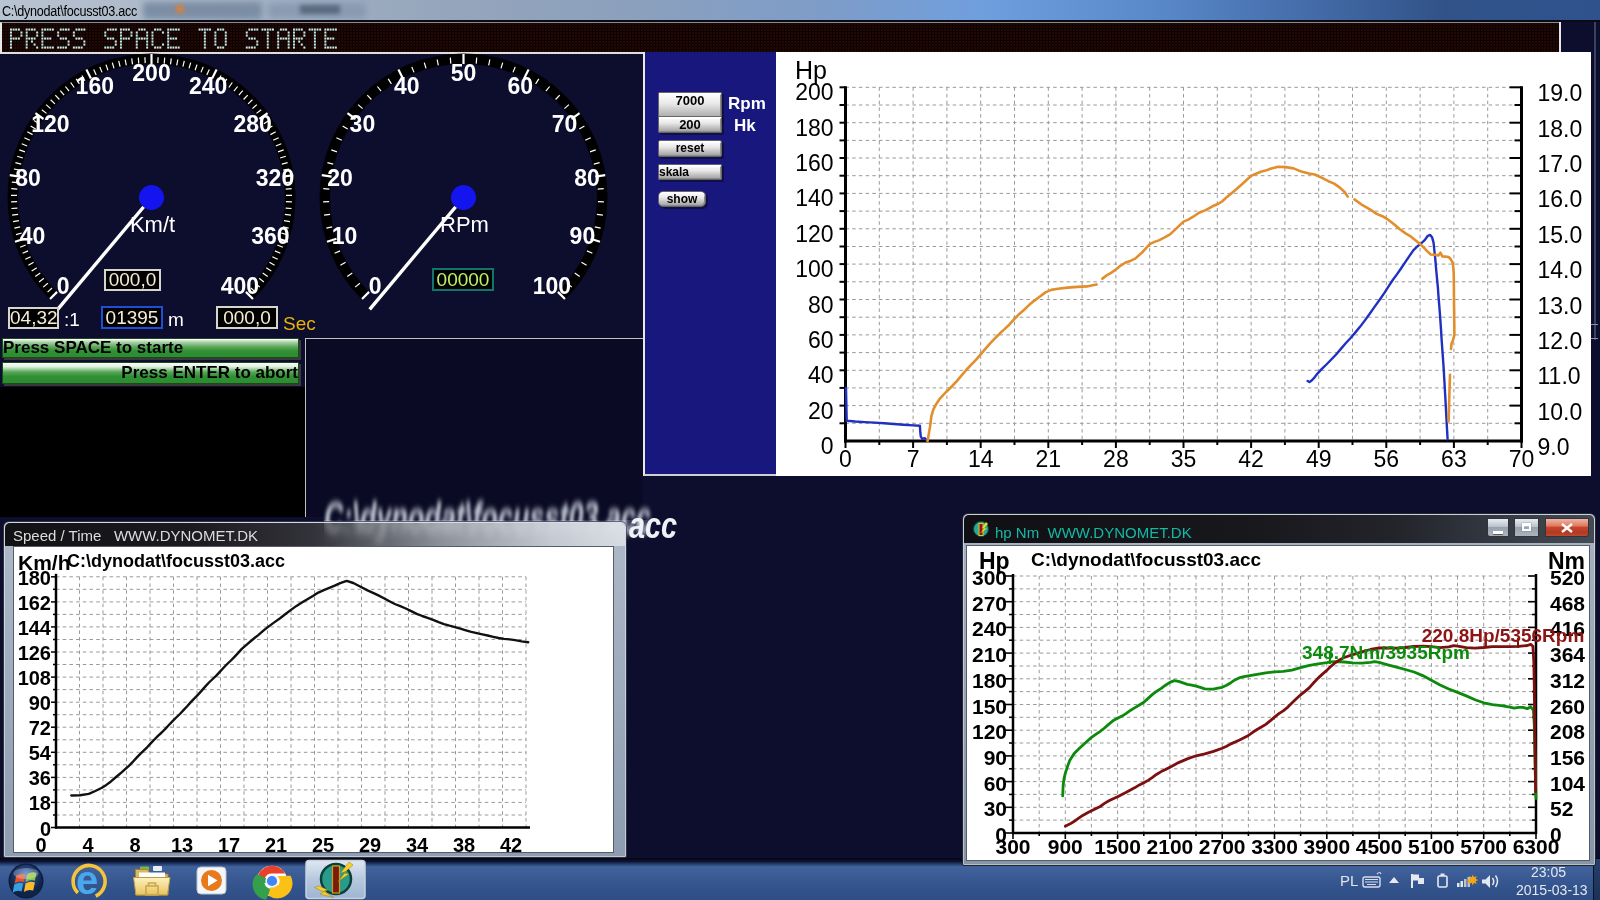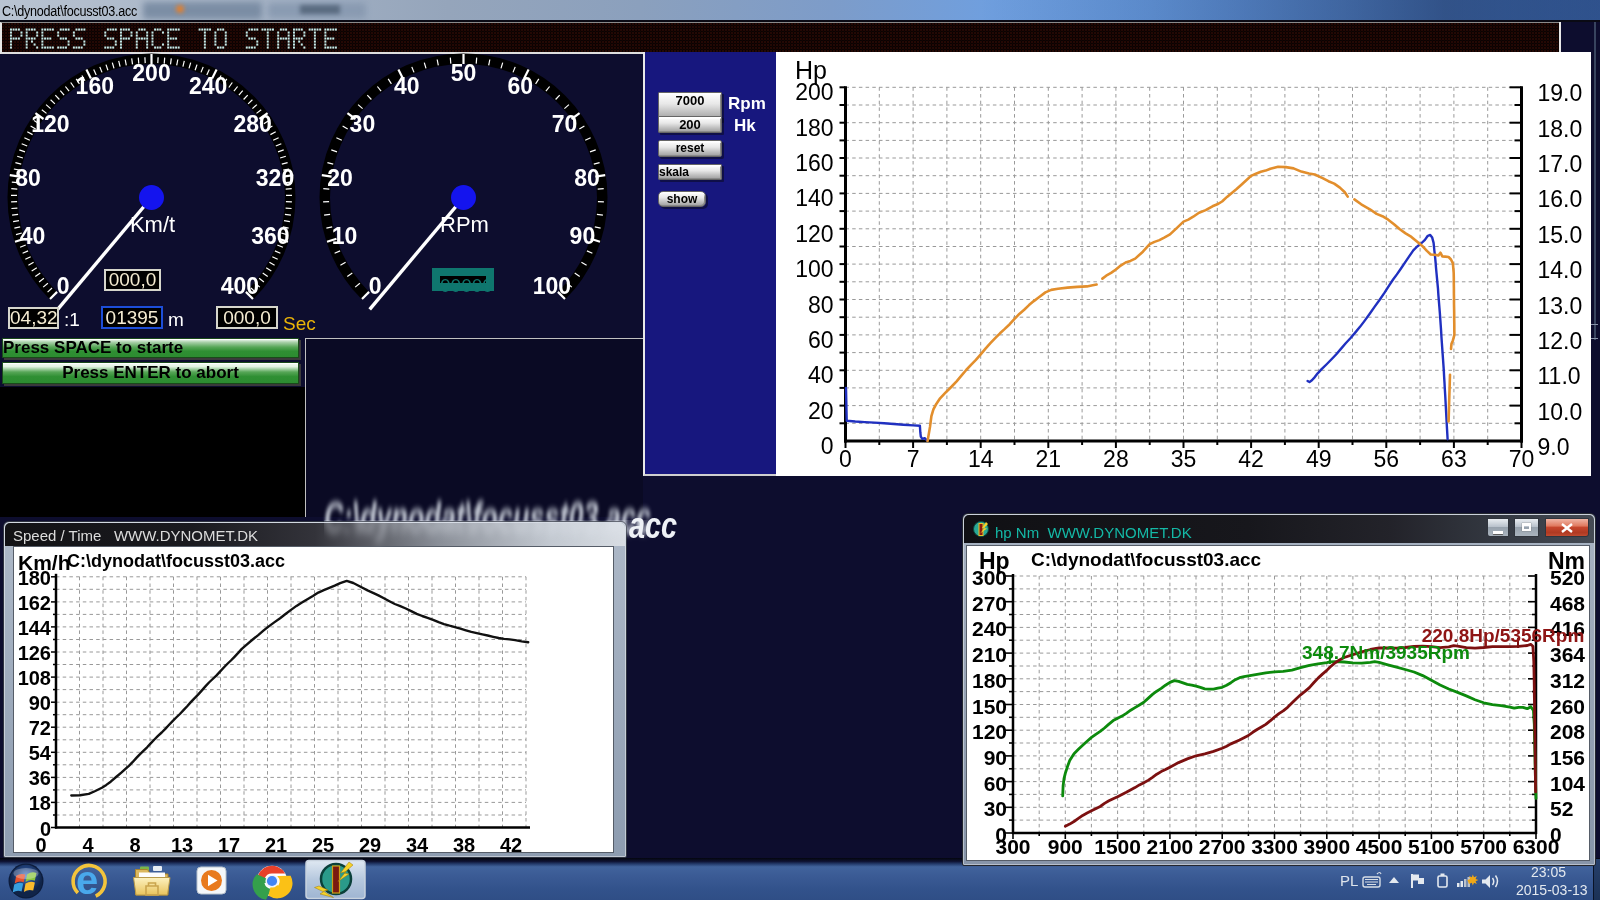--- a/index.html
+++ b/index.html
@@ -474,30 +474,30 @@
     <text x="520.2" y="42.1" text-anchor="middle" font-size="23" font-weight="bold" fill="#fff">60</text>
     <text x="564.6" y="80.0" text-anchor="middle" font-size="23" font-weight="bold" fill="#fff">70</text>
     <text x="587.0" y="133.9" text-anchor="middle" font-size="23" font-weight="bold" fill="#fff">80</text>
     <text x="582.4" y="192.1" text-anchor="middle" font-size="23" font-weight="bold" fill="#fff">90</text>
     <text x="551.9" y="241.9" text-anchor="middle" font-size="23" font-weight="bold" fill="#fff">100</text>
     <line x1="463.5" y1="145.5" x2="369.7" y2="257.3" stroke="#fff" stroke-width="3.4"></line>
     <circle cx="463.5" cy="145.5" r="12.5" fill="#1414ee"></circle>
     <text x="464.5" y="179.5" text-anchor="middle" font-size="22" fill="#fff">RPm</text>
   </svg>
 <div class="abs" style="left:104px;top:269px;width:57px;height:22px;background:#000;border:2px solid #d6d6cc;color:#f5ecd2;font-size:19px;text-align:center;line-height:18px;">000,0</div>
-<div class="abs" style="left:432px;top:268px;width:62px;height:23px;background:#000;border:8px solid #0f766e;color:#0f766e;font-size:19px;text-align:center;line-height:19px;">00000</div>
+<div class="abs" style="left:432px;top:268px;width:62px;height:23px;background:#000;border:2px solid #0f766e;color:#bef264;font-size:19px;text-align:center;line-height:19px;">00000</div>
 <div class="abs" style="left:8px;top:307px;width:51px;height:22px;background:#000;border:2px solid #d6d6cc;color:#f5ecd2;font-size:19px;text-align:center;line-height:18px;">04,32</div>
 <div class="abs" style="left:101px;top:306px;width:62px;height:23px;background:#000;border:2px solid #1d4ed8;color:#f5ecd2;font-size:19px;text-align:center;line-height:19px;">01395</div>
 <div class="abs" style="left:216px;top:306px;width:62px;height:23px;background:#000;border:2px solid #d6d6cc;color:#f5ecd2;font-size:19px;text-align:center;line-height:19px;">000,0</div>
 <div class="abs" style="left:64px;top:309px;color:#fff;font-size:19px">:1</div>
 <div class="abs" style="left:168px;top:309px;color:#fff;font-size:19px">m</div>
 <div class="abs" style="left:283px;top:313px;color:#eab308;font-size:19px">Sec</div>
 <div class="abs" style="left:305px;top:338px;width:338px;height:179px;background:#0a0a24;border-top:1.5px solid #c0c0c0;border-left:1.5px solid #c0c0c0"></div>
 <div class="abs" style="left:2px;top:338px;width:297px;height:20px;background:linear-gradient(180deg,#f6fbf6 0%,#a9d0a9 18%,#57a657 45%,#2f8f33 68%,#2c8c30 100%);border:1px solid #1a4a1a;box-shadow:2px 2px 0 #3a3a3a,inset 0 1px 0 #fff;color:#000;font-weight:bold;font-size:17px;text-align:left;line-height:18px">Press SPACE to starte</div>
-<div class="abs" style="left:2px;top:362px;width:297px;height:22px;background:linear-gradient(180deg,#f6fbf6 0%,#e2f2e2 18%,#57a657 45%,#2f8f33 68%,#2c8c30 100%);border:1px solid #1a4a1a;box-shadow:2px 2px 0 #3a3a3a,inset 0 1px 0 #fff;color:#000;font-weight:bold;font-size:17px;text-align:center;line-height:20px">Press ENTER to abort</div>
+<div class="abs" style="left:2px;top:362px;width:297px;height:22px;background:linear-gradient(180deg,#f6fbf6 0%,#e2f2e2 18%,#57a657 45%,#2f8f33 68%,#2c8c30 100%);border:1px solid #1a4a1a;box-shadow:2px 2px 0 #3a3a3a,inset 0 1px 0 #fff;color:#000;font-weight:bold;font-size:17px;text-align:right;line-height:20px">Press ENTER to abort</div>
 <div class="abs" style="left:0;top:387px;width:305px;height:130px;background:#000"></div>
 <div class="abs" style="left:324px;top:492px;font-size:45px;font-style:italic;font-weight:bold;color:#d8dee8;filter:blur(3px);opacity:.93;white-space:nowrap;transform:scaleX(.60);transform-origin:left top">C:\dynodat\focusst03.acc</div>
 <div class="abs" style="left:643px;top:52px;width:133px;height:424px;background:#17177e;border-left:2px solid #e8e8e8;border-bottom:2px solid #cfcfcf"></div>
 <div class="abs" style="left:658px;top:92px;width:64px;height:29px;background:linear-gradient(180deg,#ffffff 0%,#e8e8e8 40%,#c2c2c2 70%,#9e9e9e 100%);border:1px solid #666;border-radius:1px;box-shadow:inset 0 1.5px 0 #fff,inset -1px -1px 0 #8a8a8a, 2px 2px 0 rgba(10,10,30,.55);color:#000;font-weight:bold;font-size:13px;text-align:center;line-height:15px">7000</div>
 <div class="abs" style="left:658px;top:116px;width:64px;height:17px;background:linear-gradient(180deg,#ffffff 0%,#e8e8e8 40%,#c2c2c2 70%,#9e9e9e 100%);border:1px solid #666;border-radius:1px;box-shadow:inset 0 1.5px 0 #fff,inset -1px -1px 0 #8a8a8a, 2px 2px 0 rgba(10,10,30,.55);color:#000;font-weight:bold;font-size:13px;text-align:center;line-height:15px">200</div>
 <div class="abs" style="left:658px;top:140px;width:64px;height:17px;background:linear-gradient(180deg,#ffffff 0%,#e8e8e8 40%,#c2c2c2 70%,#9e9e9e 100%);border:1px solid #666;border-radius:2px;box-shadow:inset 0 1.5px 0 #fff,inset -1px -1px 0 #8a8a8a, 2px 2px 0 rgba(10,10,30,.55);color:#000;font-weight:bold;font-size:12px;text-align:center;line-height:15px">reset</div>
 <div class="abs" style="left:658px;top:164px;width:64px;height:16px;background:linear-gradient(180deg,#ffffff 0%,#e8e8e8 40%,#c2c2c2 70%,#9e9e9e 100%);border:1px solid #666;border-radius:1px;box-shadow:inset 0 1.5px 0 #fff,inset -1px -1px 0 #8a8a8a, 2px 2px 0 rgba(10,10,30,.55);color:#000;font-weight:bold;font-size:12px;text-align:left;line-height:14px">skala</div>
 <div class="abs" style="left:658px;top:191px;width:48px;height:16px;background:linear-gradient(180deg,#ffffff 0%,#e8e8e8 40%,#c2c2c2 70%,#9e9e9e 100%);border:1px solid #666;border-radius:5px;box-shadow:inset 0 1.5px 0 #fff,inset -1px -1px 0 #8a8a8a, 2px 2px 0 rgba(10,10,30,.55);color:#000;font-weight:bold;font-size:12px;text-align:center;line-height:14px">show</div>
 <div class="abs" style="left:728px;top:94px;color:#fff;font-weight:bold;font-size:17px">Rpm</div>
 <div class="abs" style="left:734px;top:116px;color:#fff;font-weight:bold;font-size:17px">Hk</div>

